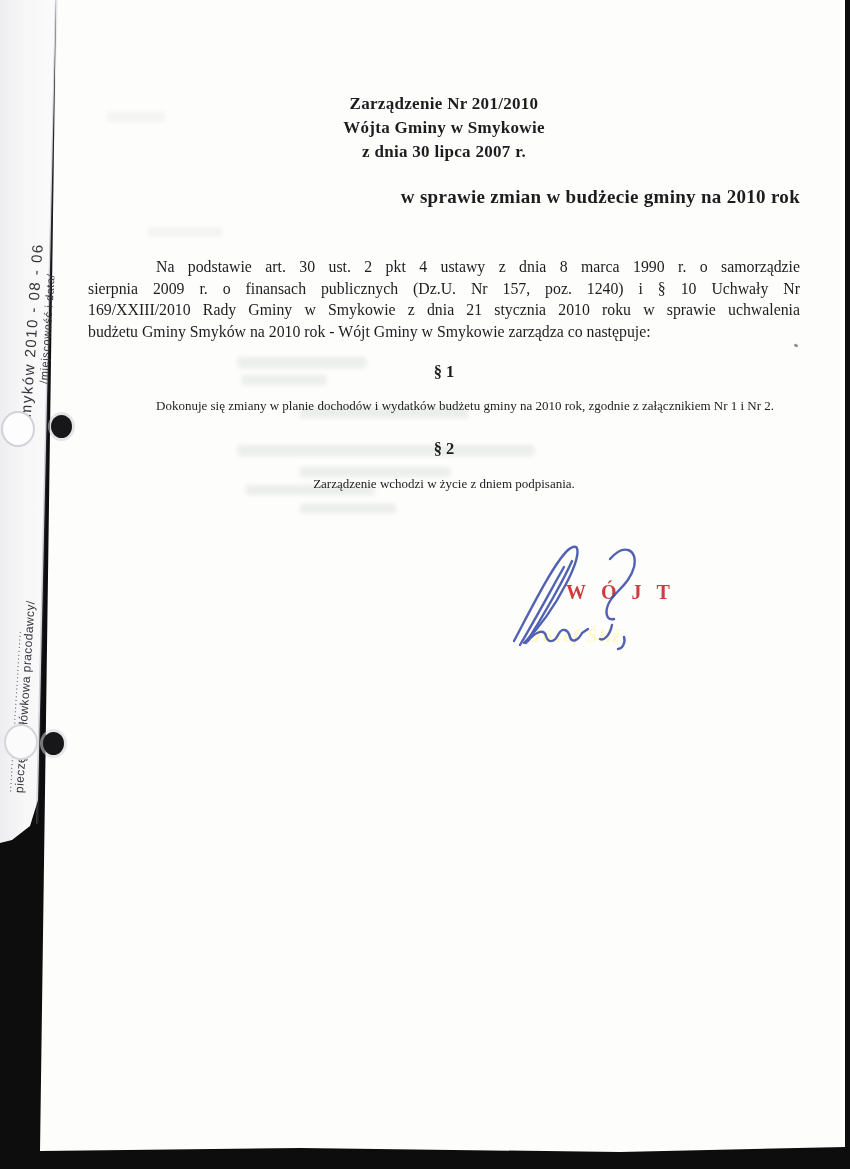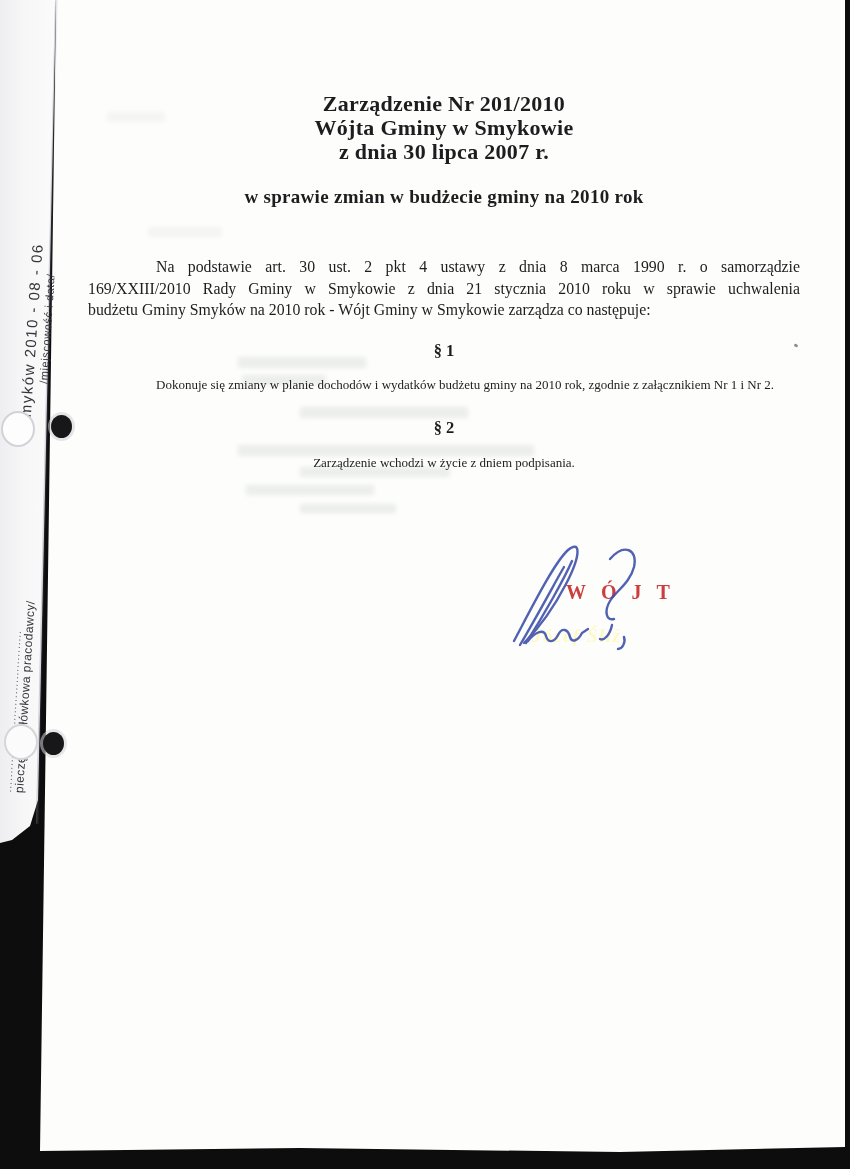--- a/index.html
+++ b/index.html
@@ -34,22 +34,22 @@
 
   
   .hole{position:absolute;border-radius:50%;}
   .hole.black1{left:51px;top:415px;width:21px;height:23px;background:#17171a;box-shadow:0 0 0 3px rgba(210,210,214,0.55);}
   .hole.black2{left:43px;top:732px;width:21px;height:23px;background:#17171a;box-shadow:0 0 0 3px rgba(214,214,218,0.55);}
   .hole.ring1{left:1px;top:411px;width:30px;height:32px;background:#fdfdfd;border:2px solid #d2d2d8;}
   .hole.ring2{left:4px;top:724px;width:30px;height:32px;background:#fbfbfc;border:2px solid #d6d6da;}
 
   
   .content{position:absolute;left:88px;top:0;width:712px;color:#1d1d1f;}
-  .title{margin-top:92px;text-align:center;font-weight:bold;font-size:22px;line-height:24px;letter-spacing:0.3px;}
-  .subject{margin-top:22px;text-align:center;font-weight:bold;font-size:19px;letter-spacing:0.3px;}
+  .title{margin-top:92px;text-align:center;font-weight:bold;font-size:17px;line-height:24px;letter-spacing:0.3px;}
+  .subject{margin-top:22px;text-align:right;font-weight:bold;font-size:19px;letter-spacing:0.3px;}
   .preamble{margin-top:48px;font-size:15.8px;line-height:21.6px;}
   .jline{text-align:justify;text-align-last:justify;}
   .jline.first{padding-left:68px;}
   .jline.last{text-align-last:left;}
   .sec-head{margin-top:18px;text-align:center;font-weight:bold;font-size:16.5px;}
   .sec1-head{margin-top:20px;}
   .para{font-size:13px;line-height:21px;text-align:justify;}
   .para1{margin-top:13px;text-indent:68px;}
   .sec2-head{margin-top:23px;}
   .para2{margin-top:14px;text-align:center;}
@@ -102,20 +102,21 @@
   <div class="content">
     <div class="title">
       <div>Zarządzenie Nr 201/2010</div>
       <div>Wójta Gminy w Smykowie</div>
       <div>z dnia 30 lipca 2007 r.</div>
     </div>
     <div class="subject">w sprawie zmian w budżecie gminy na 2010 rok</div>
 
     <div class="preamble">
       <div class="jline first">Na podstawie art. 30 ust. 2 pkt 4 ustawy z dnia 8 marca 1990 r. o samorządzie</div>
+      <div class="jline">sierpnia 2009 r. o finansach publicznych (Dz.U. Nr 157, poz. 1240) i § 10 Uchwały Nr</div>
       <div class="jline">169/XXIII/2010 Rady Gminy w Smykowie z dnia 21 stycznia 2010 roku w sprawie uchwalenia</div>
       <div class="jline last">budżetu Gminy Smyków na 2010 rok - Wójt Gminy w Smykowie zarządza co następuje:</div>
     </div>
 
     <div class="sec-head sec1-head">§ 1</div>
     <div class="para para1">Dokonuje się zmiany w planie dochodów i wydatków budżetu gminy na 2010 rok, zgodnie z załącznikiem Nr 1 i Nr 2.</div>
 
     <div class="sec-head sec2-head">§ 2</div>
     <div class="para para2">Zarządzenie wchodzi w życie z dniem podpisania.</div>
   </div>

